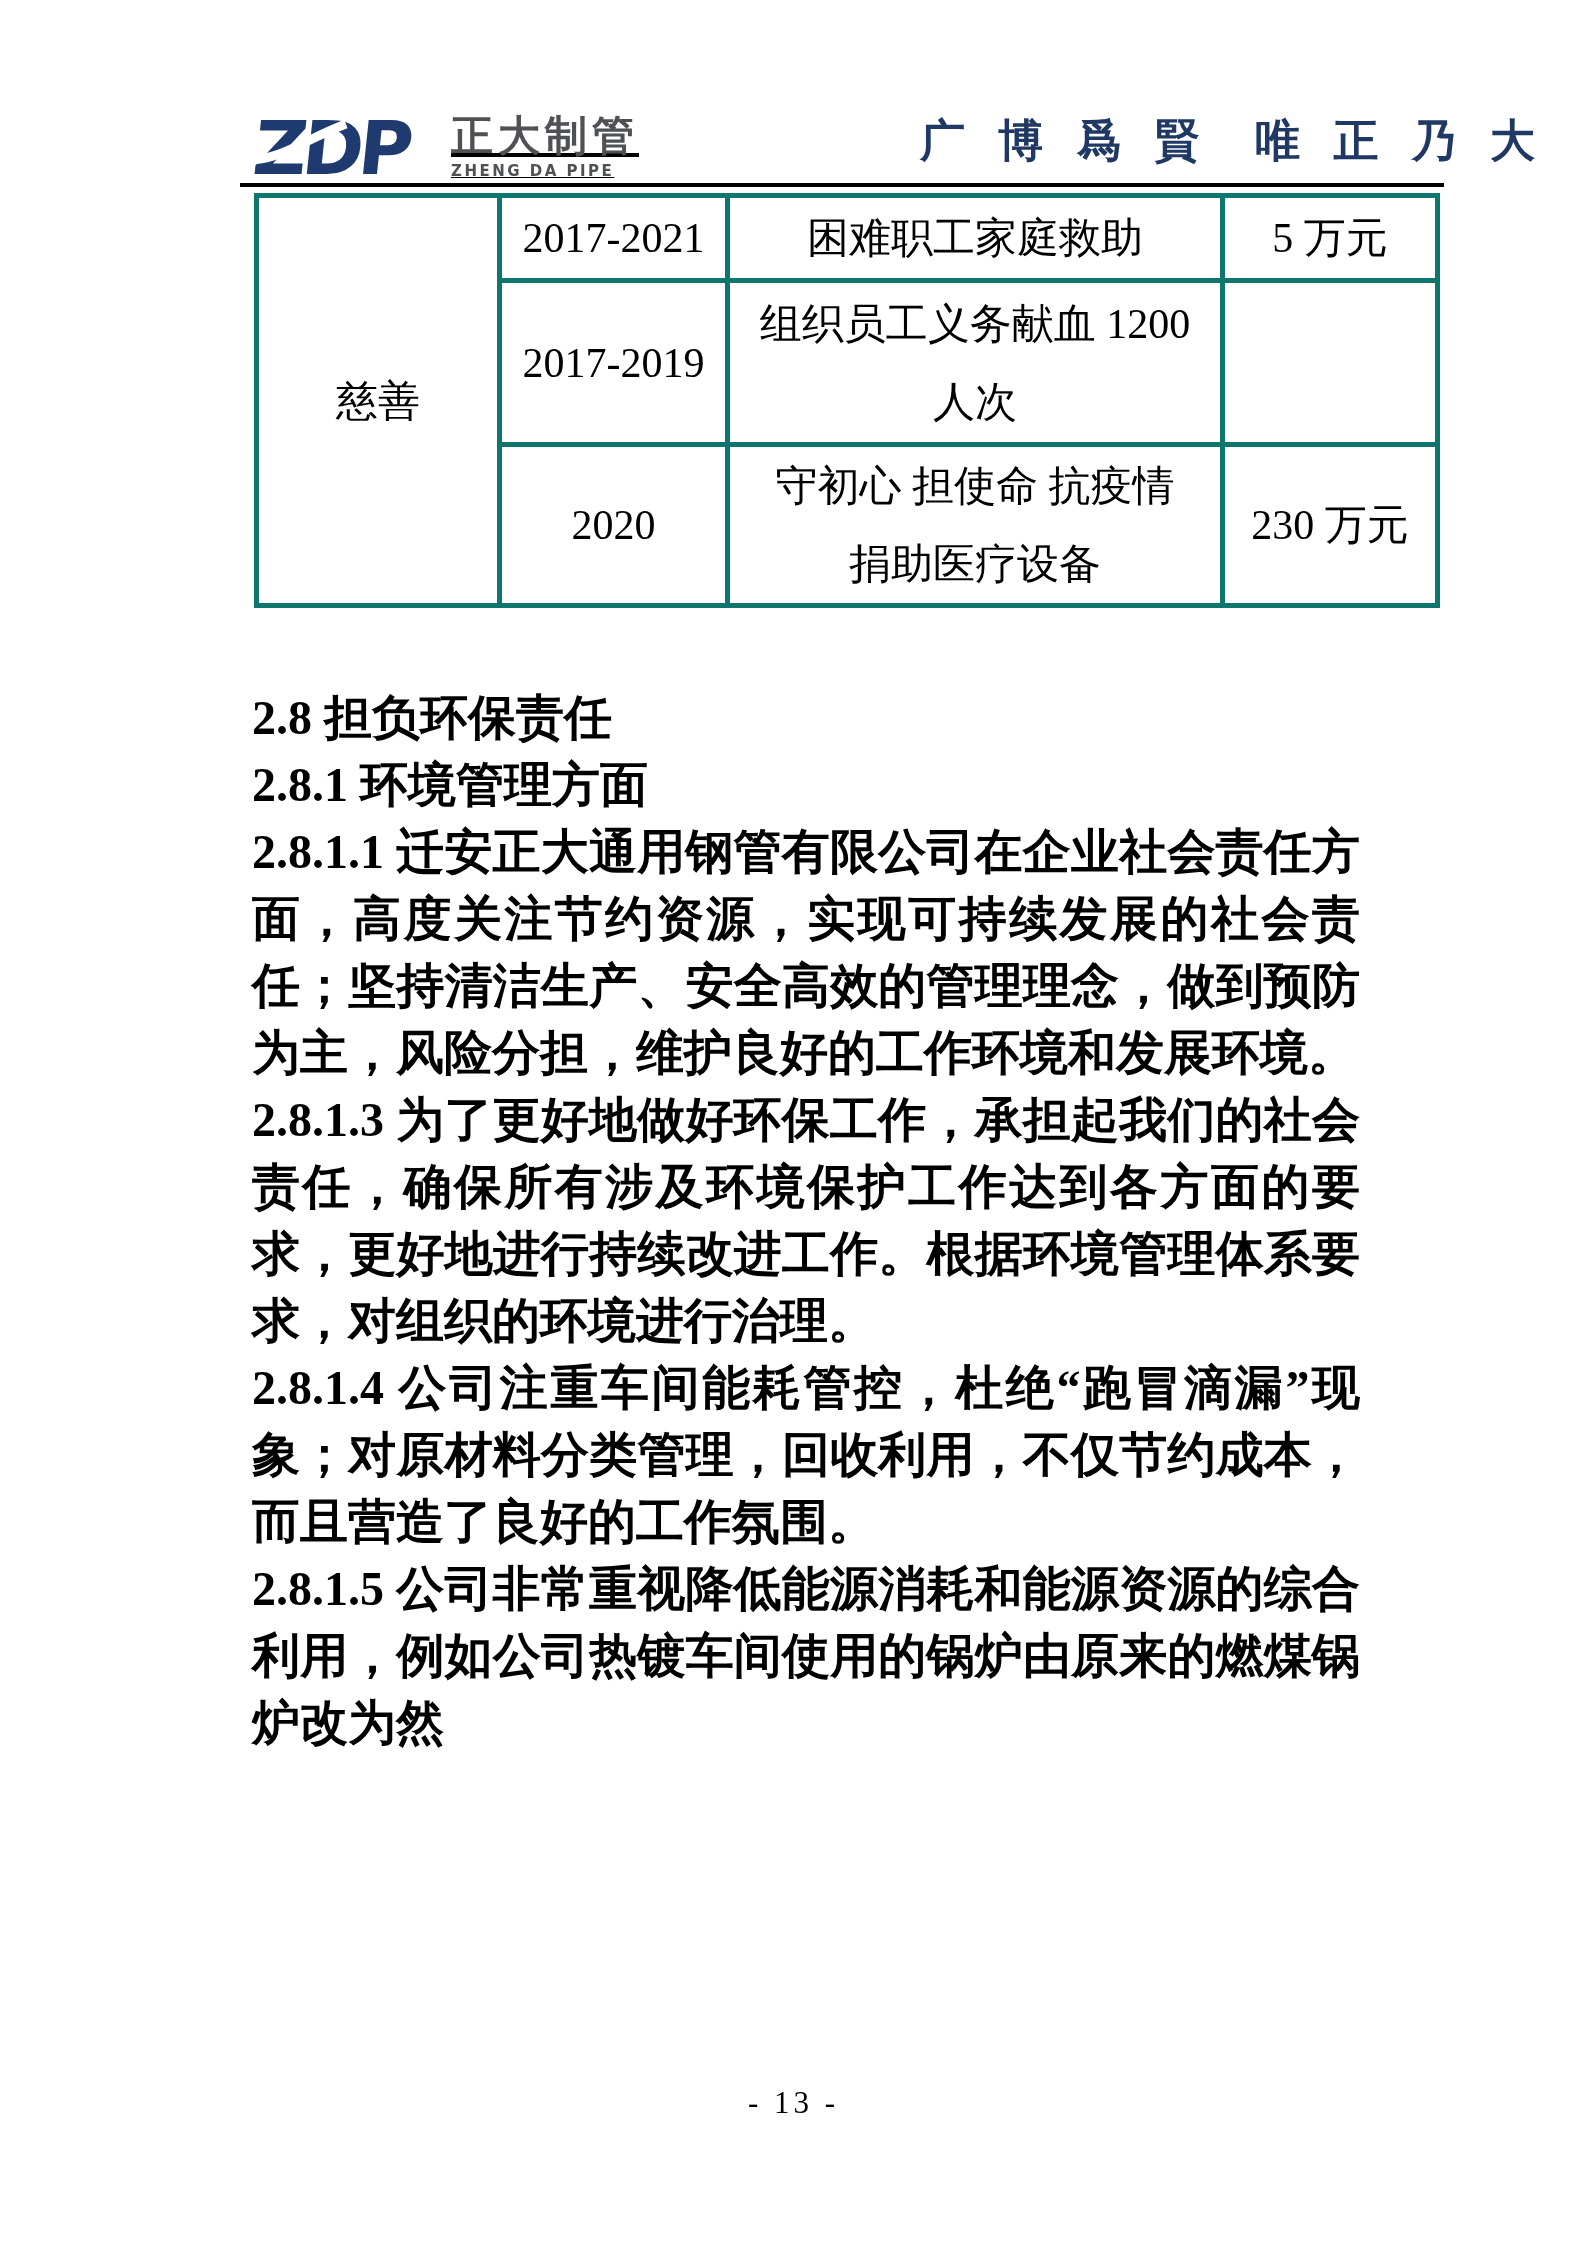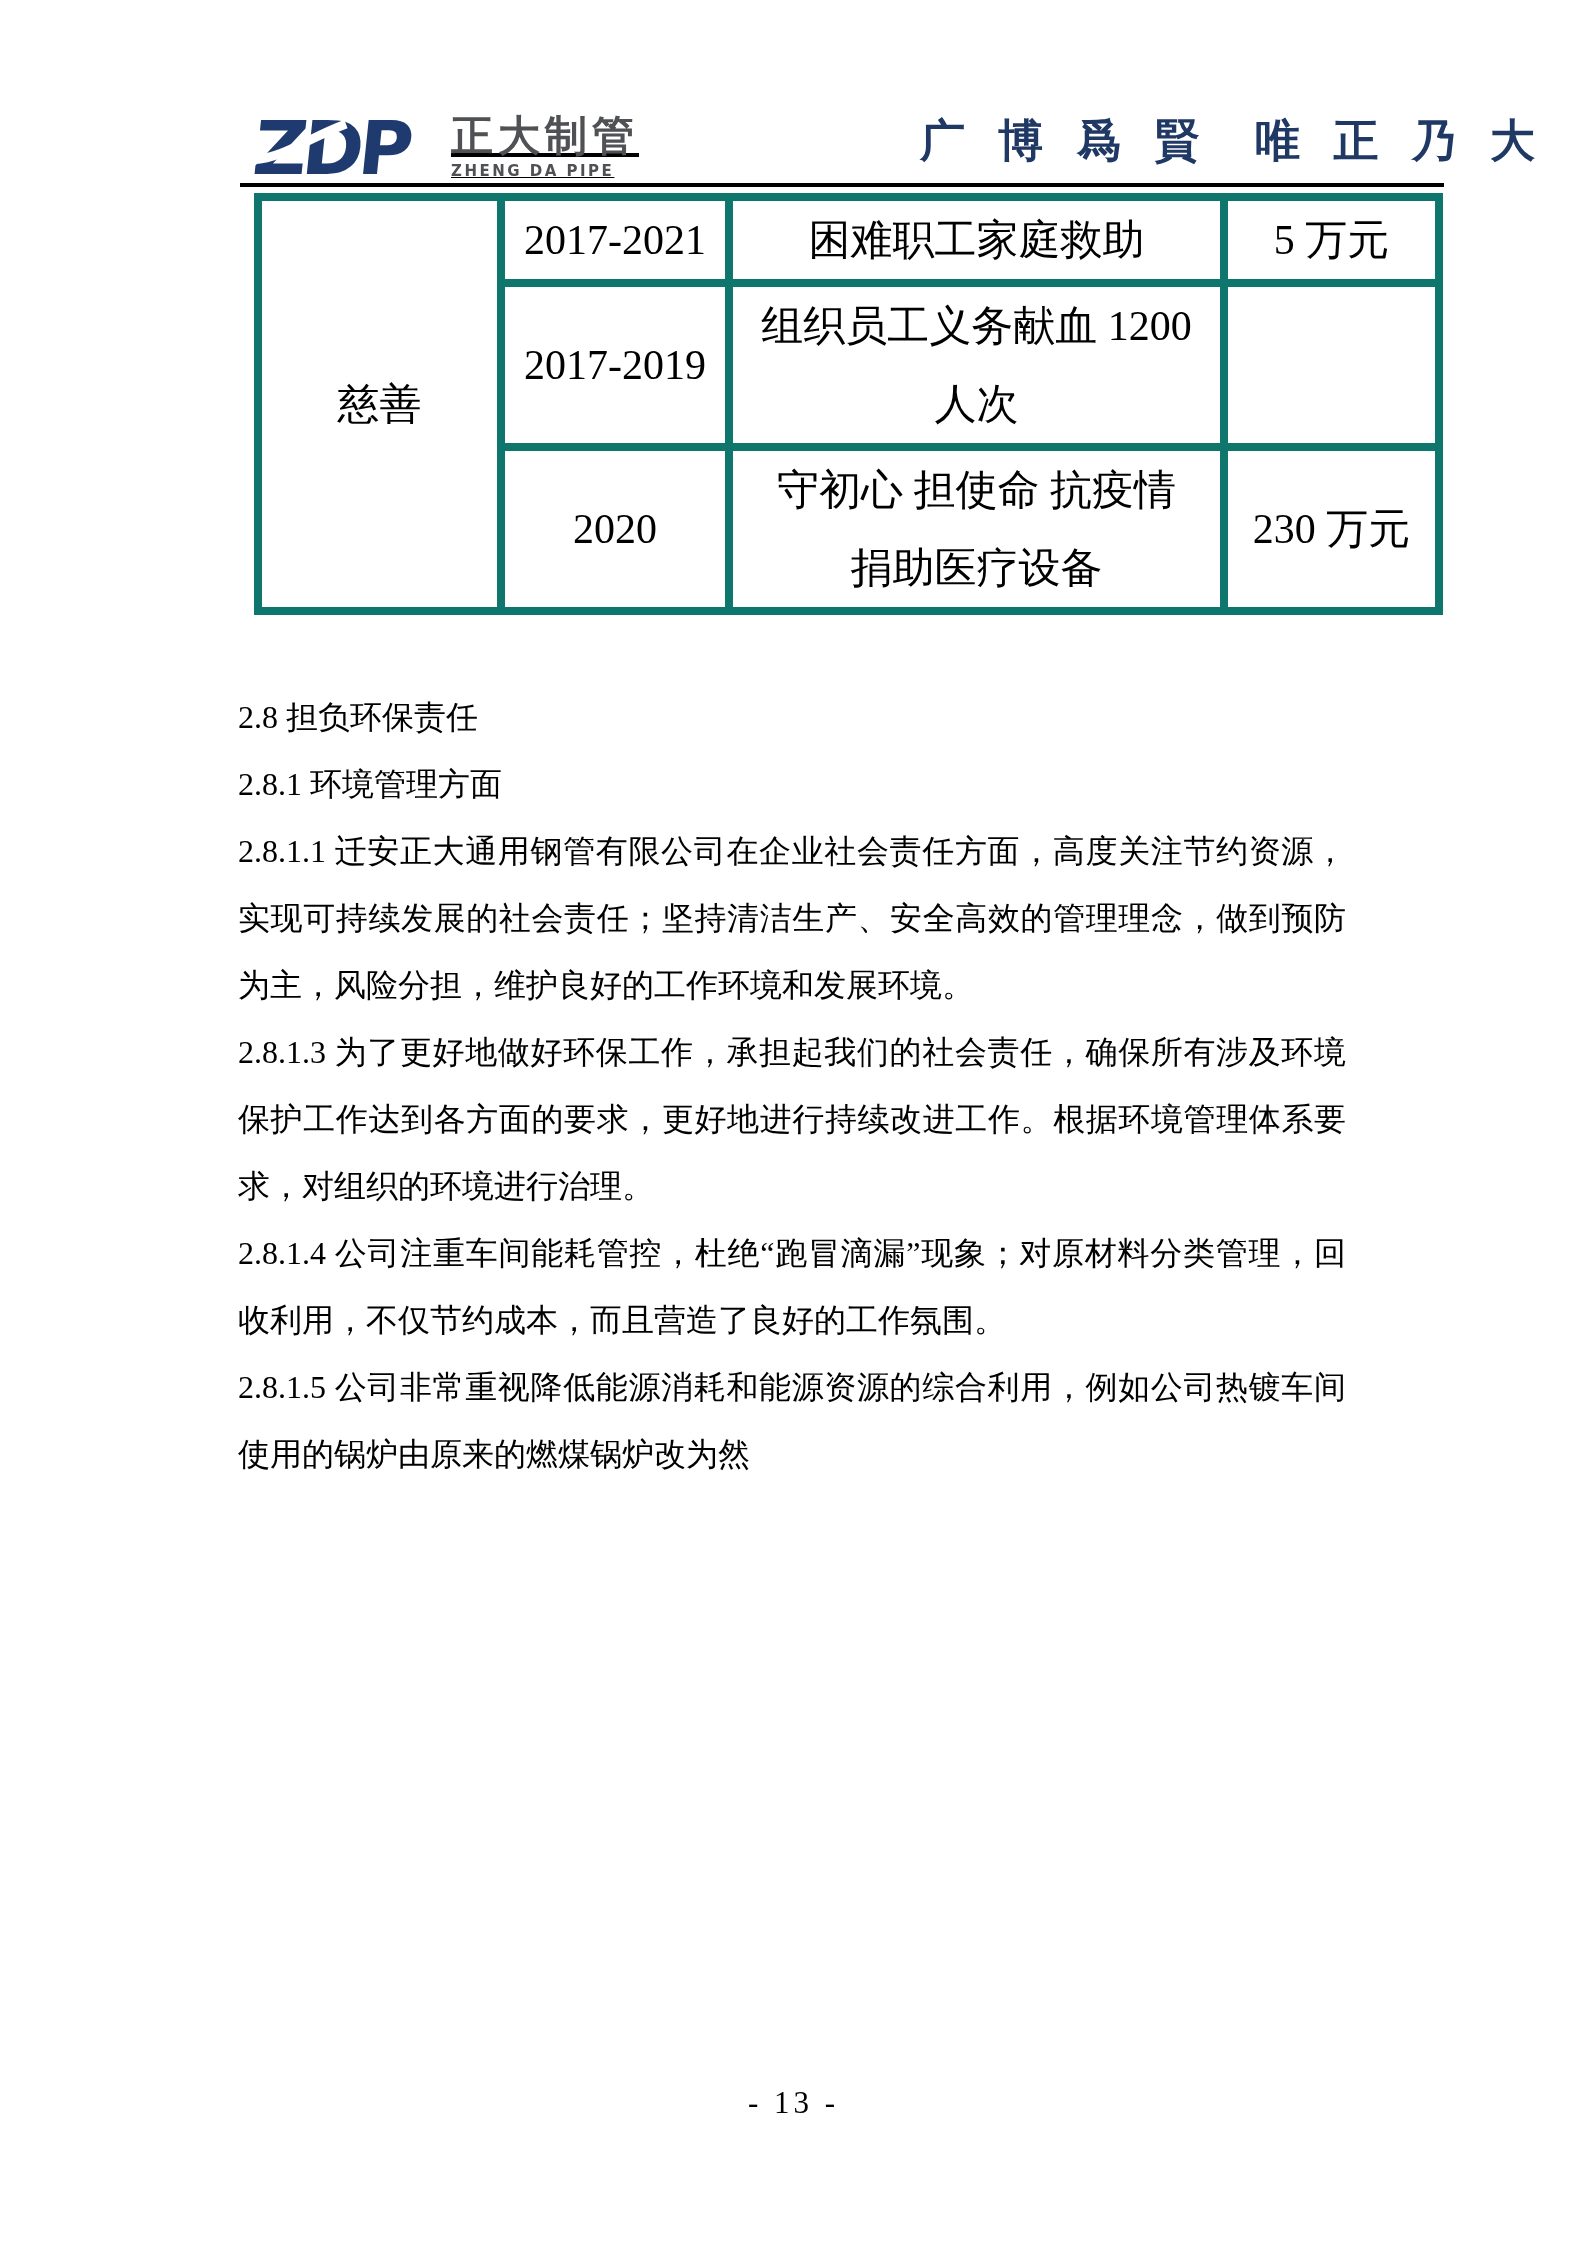--- a/index.html
+++ b/index.html
@@ -71,44 +71,45 @@
   
   .donation-table {
     position: absolute;
     left: 254px;
     top: 193px;
     border-collapse: collapse;
     table-layout: fixed;
     font-size: 42px;
   }
   .donation-table td {
-    border: 8px solid #0f766e;
+    border: 5px solid #0f766e;
     text-align: center;
     vertical-align: middle;
     padding: 0;
   }
   .cell-line { line-height: 78px; }
   .col-category { width: 243px; }
   .col-year     { width: 228px; }
   .col-desc     { width: 495px; }
   .col-amount   { width: 215px; }
   .row-1 { height: 85px; }
   .row-2 { height: 164px; }
   .row-3 { height: 157px; }
 
   
   .body-text {
     position: absolute;
-    left: 238px;
+    left: 252px;
     top: 684px;
     width: 1108px;
-    font-size: 32px;
+    font-size: 48px;
     line-height: 67px;
     text-align: justify;
     text-justify: inter-ideograph;
+    font-weight: bold;
   }
   .body-text p { margin: 0; }
 
   
   .page-footer {
     position: absolute;
     left: 0;
     top: 2085px;
     width: 100%;
     text-align: center;

